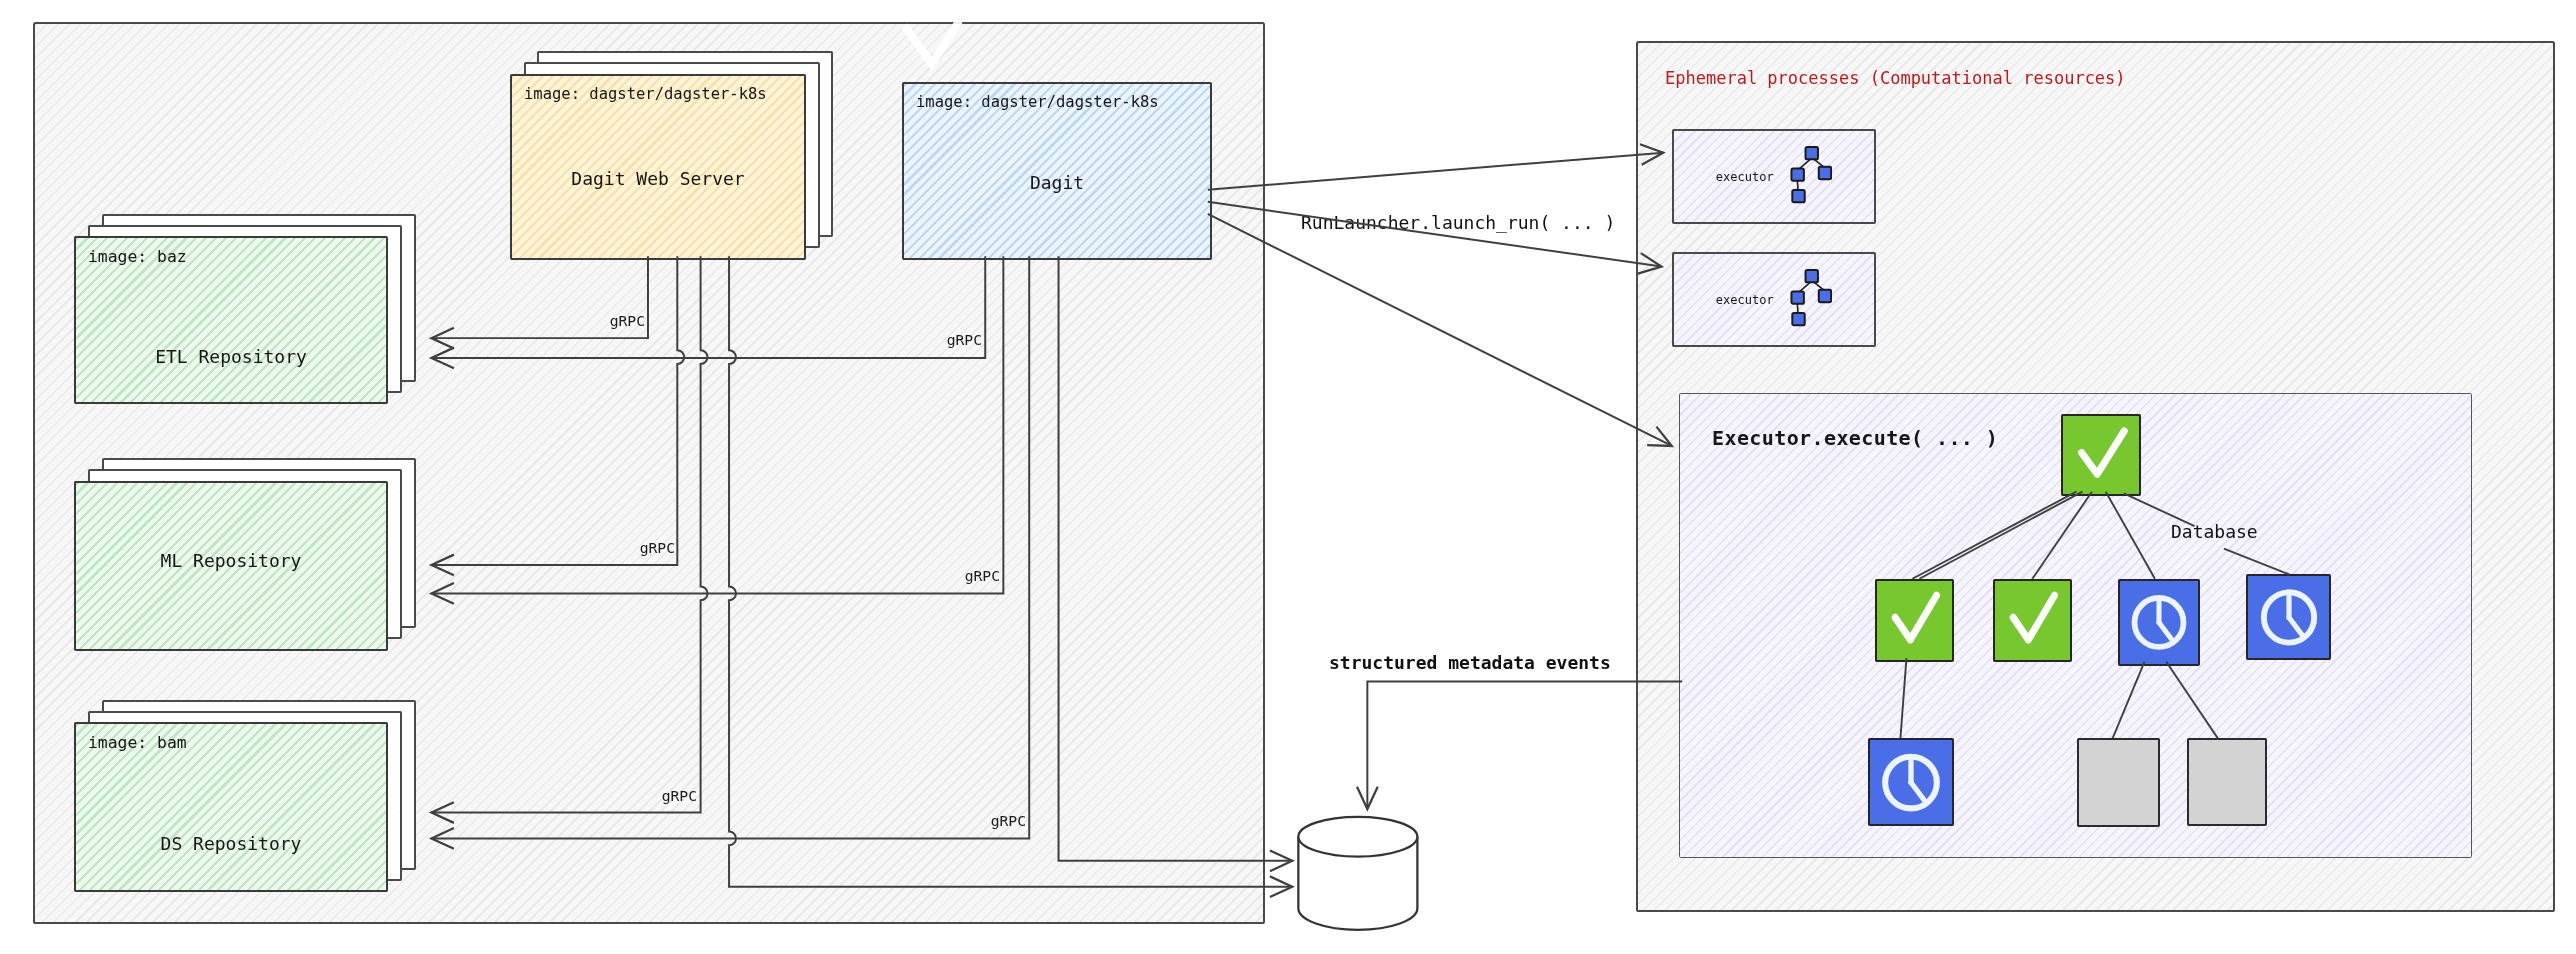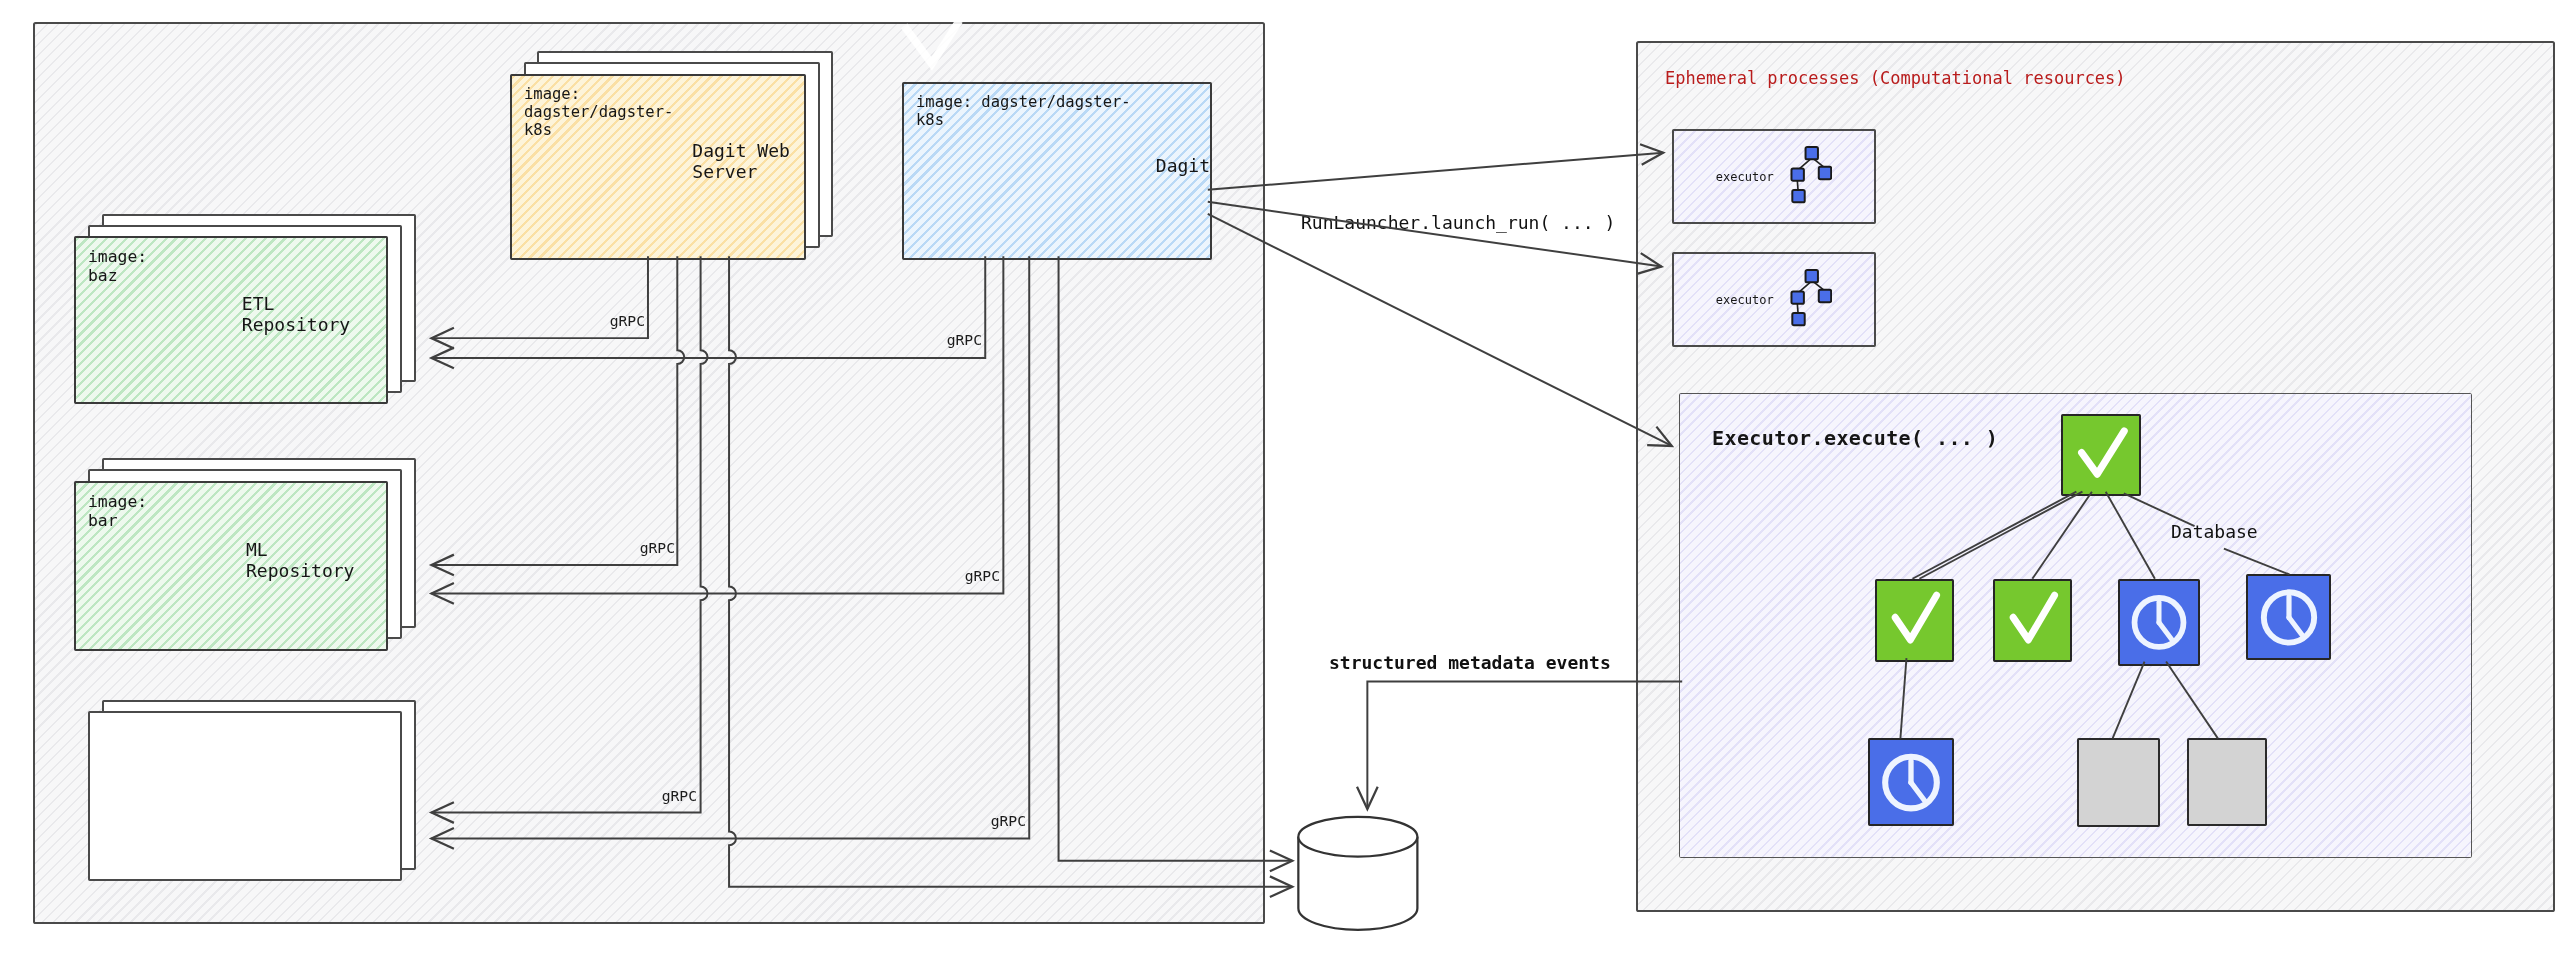--- a/index.html
+++ b/index.html
@@ -3,21 +3,21 @@
 <meta charset="utf-8">
 <style>
   html,body{margin:0;padding:0;background:#ffffff;}
   #canvas{position:relative;width:2576px;height:954px;background:#ffffff;overflow:hidden;
           font-family:"DejaVu Sans Mono",monospace;color:#161616;}
   .panel{position:absolute;border:2.2px solid #4a4a4a;border-radius:2.6px;
          background-color:#f7f7f8;
          background-image:repeating-linear-gradient(135deg,rgba(160,160,172,0.16) 0px,rgba(160,160,172,0.16) 1.7px,transparent 1.7px,transparent 7.8px);}
   .panel-title{position:absolute;font-size:17px;line-height:1.4;white-space:pre;color:#b91c1c;}
   .sheet{position:absolute;background:#ffffff;border:2.2px solid #4a4a4a;border-radius:1.7px;}
-  .card{position:absolute;border:2.6px solid #3a3a3a;border-radius:1.7px;display:flex;flex-direction:row;}
+  .card{position:absolute;border:2.6px solid #3a3a3a;border-radius:1.7px;display:flex;flex-direction:column;}
   .card .img-label{padding:8.6px 12px;font-size:16.4px;}
   .card .card-name{margin:auto;font-size:18px;padding-bottom:12px;}
   .card.green{background-color:#eef9ee;background-image:repeating-linear-gradient(135deg,rgba(110,200,122,0.38) 0px,rgba(110,200,122,0.38) 2.2px,transparent 2.2px,transparent 7px);gap:48px;}
   .card.orange{background-color:#fdf4da;background-image:repeating-linear-gradient(135deg,rgba(246,186,64,0.35) 0px,rgba(246,186,64,0.35) 2.2px,transparent 2.2px,transparent 7px);}
   .card.blue{background-color:#ecf5fd;background-image:repeating-linear-gradient(135deg,rgba(110,175,235,0.40) 0px,rgba(110,175,235,0.40) 2.2px,transparent 2.2px,transparent 7px);}
   .lav{background-color:#f6f5fd;background-image:repeating-linear-gradient(135deg,rgba(140,132,225,0.18) 0px,rgba(140,132,225,0.18) 1.7px,transparent 1.7px,transparent 7px);}
   .executor-box{position:absolute;border:2.2px solid #4a4a4a;border-radius:1.7px;display:flex;align-items:center;justify-content:center;gap:15.5px;}
   .executor-box .exec-label{font-size:12px;}
   .exec-panel{position:absolute;border:1.7px solid #555;border-radius:1.7px;}
   .exec-title{position:absolute;font-size:20px;font-weight:bold;letter-spacing:0.4px;}
@@ -40,26 +40,29 @@
   <div class="sheet" style="left:102px;top:214px;width:310px;height:164px;"></div>
   <div class="sheet" style="left:88px;top:225px;width:310px;height:164px;"></div>
   <div class="card green" style="left:74px;top:236px;width:310px;height:164px;">
     <div class="img-label">image: baz</div>
     <div class="card-name">ETL Repository</div>
   </div>
 
   <div class="sheet" style="left:102px;top:458px;width:310px;height:166px;"></div>
   <div class="sheet" style="left:88px;top:469px;width:310px;height:166px;"></div>
   <div class="card green" style="left:74px;top:481px;width:310px;height:166px;">
-    <div class="img-label">image: bar</div>
     <div class="card-name">ML Repository</div>
   </div>
 
   <div class="sheet" style="left:102px;top:700px;width:310px;height:166px;"></div>
   <div class="sheet" style="left:88px;top:711px;width:310px;height:166px;"></div>
+  <div class="card green" style="left:74px;top:722px;width:310px;height:166px;">
+    <div class="img-label">image: bam</div>
+    <div class="card-name">DS Repository</div>
+  </div>
 
   <div class="sheet" style="left:537px;top:51px;width:292px;height:182px;"></div>
   <div class="sheet" style="left:524px;top:62px;width:292px;height:182px;"></div>
   <div class="card orange" style="left:510px;top:74px;width:292px;height:182px;">
     <div class="img-label" style="font-size:15.5px;">image: dagster/dagster-k8s</div>
     <div class="card-name">Dagit Web Server</div>
   </div>
 
   <div class="card blue" style="left:902px;top:82px;width:306px;height:174px;">
     <div class="img-label" style="font-size:15.5px;">image: dagster/dagster-k8s</div>

